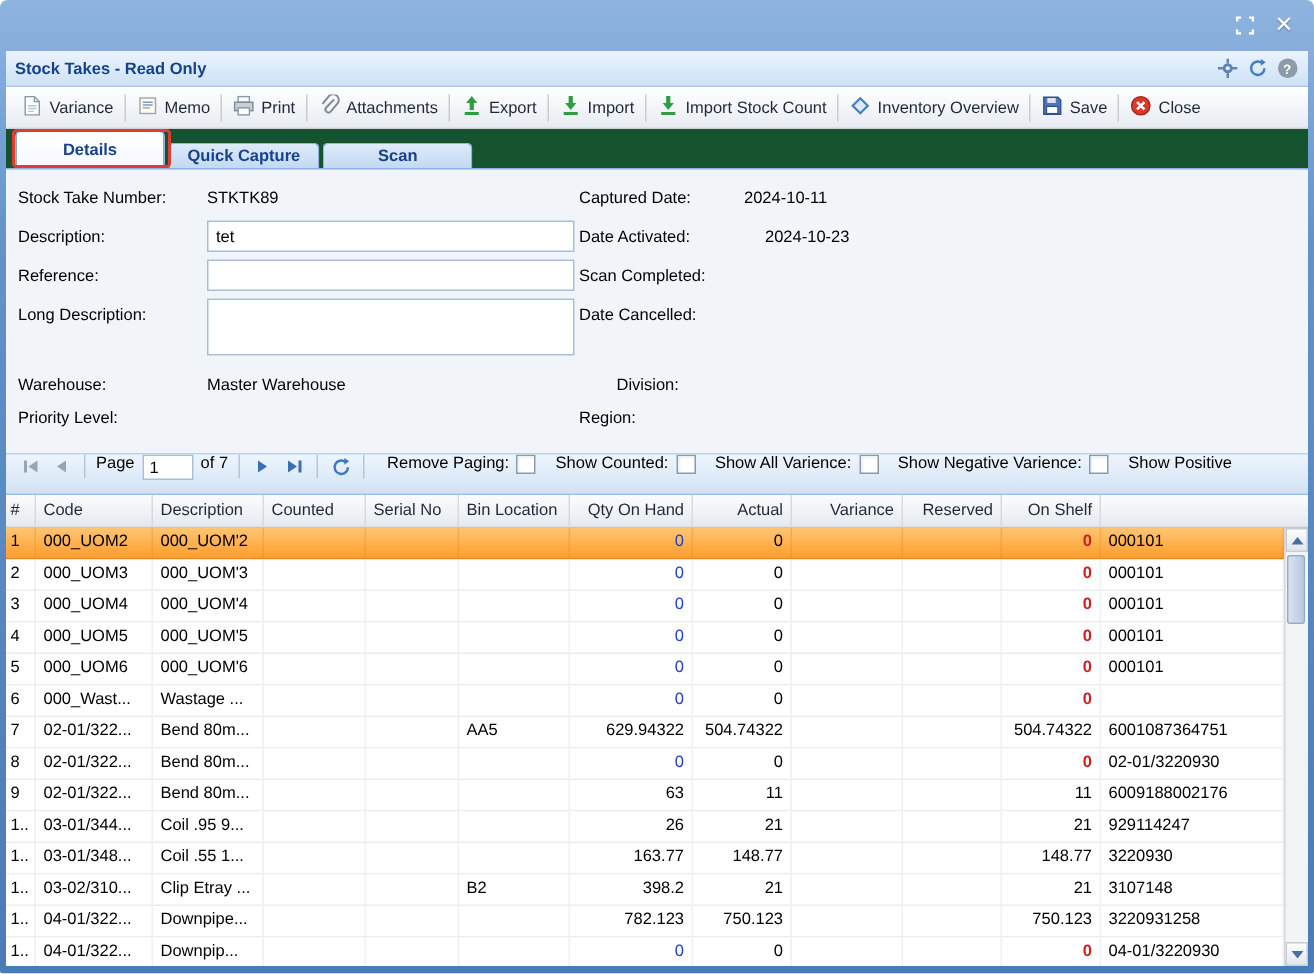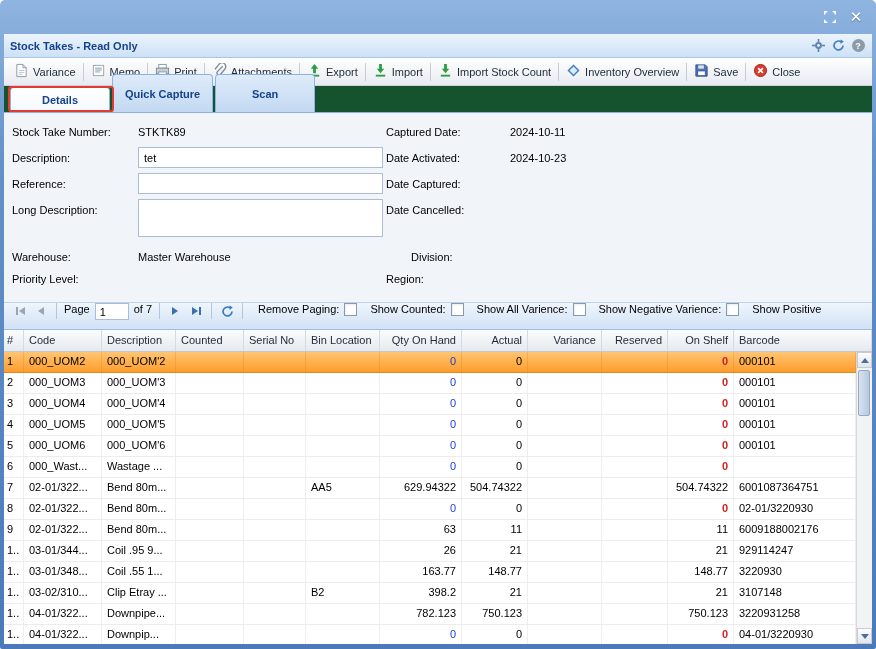--- a/index.html
+++ b/index.html
@@ -31,21 +31,21 @@
 
   
   .toolbar { height:28px; flex:0 0 28px; background:linear-gradient(180deg,#ffffff,#e7ebf1);
     border-bottom:1px solid #cdd2d8; display:flex; align-items:center; padding:0 5px; white-space:nowrap; overflow:hidden; }
   .tbtn { display:flex; align-items:center; gap:4px; padding:3px 5px; border-radius:3px; cursor:pointer; color:#1f2937; }
   .tsep { width:1px; height:18px; background:#c9ccd1; margin:0 2px; flex:0 0 1px; }
 
   
   .tabstrip { height:27px; flex:0 0 27px; background:#14532d; border-bottom:1px solid #8db2e3;
     display:flex; align-items:flex-end; padding:2px 0 0 6px; gap:2px; position:relative; }
-  .tab { min-width:100px; height:38px; display:flex; align-items:center; justify-content:center;
+  .tab { min-width:100px; height:17px; display:flex; align-items:center; justify-content:center;
     padding:0 12px; background:linear-gradient(180deg,#deebfa,#c3d9f2); border:1px solid #8db2e3;
     border-bottom:none; border-radius:4px 4px 0 0; color:#15428b; font-weight:bold; cursor:pointer; }
   .tab.active { height:25px; background:linear-gradient(180deg,#ffffff,#f4f9fe); z-index:2; }
   .tab-highlight { position:absolute; left:4px; top:0; width:106px; height:26px;
     border:2px solid #e23b30; border-radius:3px; z-index:3; pointer-events:none; }
 
   
   .form { height:189px; flex:0 0 189px; position:relative; background:#f1f5fa; }
   .flabel { position:absolute; color:#000; }
   .fvalue { position:absolute; color:#000; }
@@ -290,26 +290,26 @@
       <span class="flabel" style="left:8px; top:91px;">Long Description:</span>
       <textarea class="finput" style="top: 86px;"></textarea>
 
       <span class="flabel" style="left:8px; top:138px;">Warehouse:</span>
       <span class="fvalue" style="left:134px; top:138px;">Master Warehouse</span>
 
       <span class="flabel" style="left:8px; top:160px;">Priority Level:</span>
       <span class="fvalue" style="left:134px; top:160px;"></span>
 
       <span class="flabel" style="left:382px; top:13px;">Captured Date:</span>
-      <span class="fvalue" style="left:506px; top:13px;">2024-10-11</span>
+      <span class="fvalue" style="left:492px; top:13px;">2024-10-11</span>
 
       <span class="flabel" style="left:382px; top:39px;">Date Activated:</span>
       <span class="fvalue" style="left:506px; top:39px;">2024-10-23</span>
 
-      <span class="flabel" style="left:382px; top:65px;">Date Captured:</span>
+      <span class="flabel" style="left:382px; top:65px;">Scan Completed:</span>
       <span class="fvalue" style="left:506px; top:65px;"></span>
 
       <span class="flabel" style="left:382px; top:91px;">Date Cancelled:</span>
       <span class="fvalue" style="left:506px; top:91px;"></span>
 
       <span class="flabel" style="left:382px; top:138px;padding-left:25px;">Division:</span>
       <span class="fvalue" style="left:506px; top:138px;"></span>
 
       <span class="flabel" style="left:382px; top:160px;">Region:</span>
       <span class="fvalue" style="left:506px; top:160px;"></span>
@@ -360,21 +360,20 @@
         <div class="gh w-code">Code</div>
         <div class="gh w-desc">Description</div>
         <div class="gh w-counted">Counted</div>
         <div class="gh w-serial">Serial No</div>
         <div class="gh w-bin">Bin Location</div>
         <div class="gh w-qty ta-r">Qty On Hand</div>
         <div class="gh w-actual ta-r">Actual</div>
         <div class="gh w-var ta-r">Variance</div>
         <div class="gh w-res ta-r">Reserved</div>
         <div class="gh w-shelf ta-r">On Shelf</div>
-        <div class="gh w-barcode">Barcode</div>
       </div>
       <div class="grid-bodywrap">
         <div class="grid-rows">
             <div class="grow selected">
     <div class="gc w-num c-num">1</div>
     <div class="gc w-code c-code">000_UOM2</div>
     <div class="gc w-desc c-desc">000_UOM'2</div>
     <div class="gc w-counted c-counted"></div>
     <div class="gc w-serial c-serial"></div>
     <div class="gc w-bin c-bin"></div>

